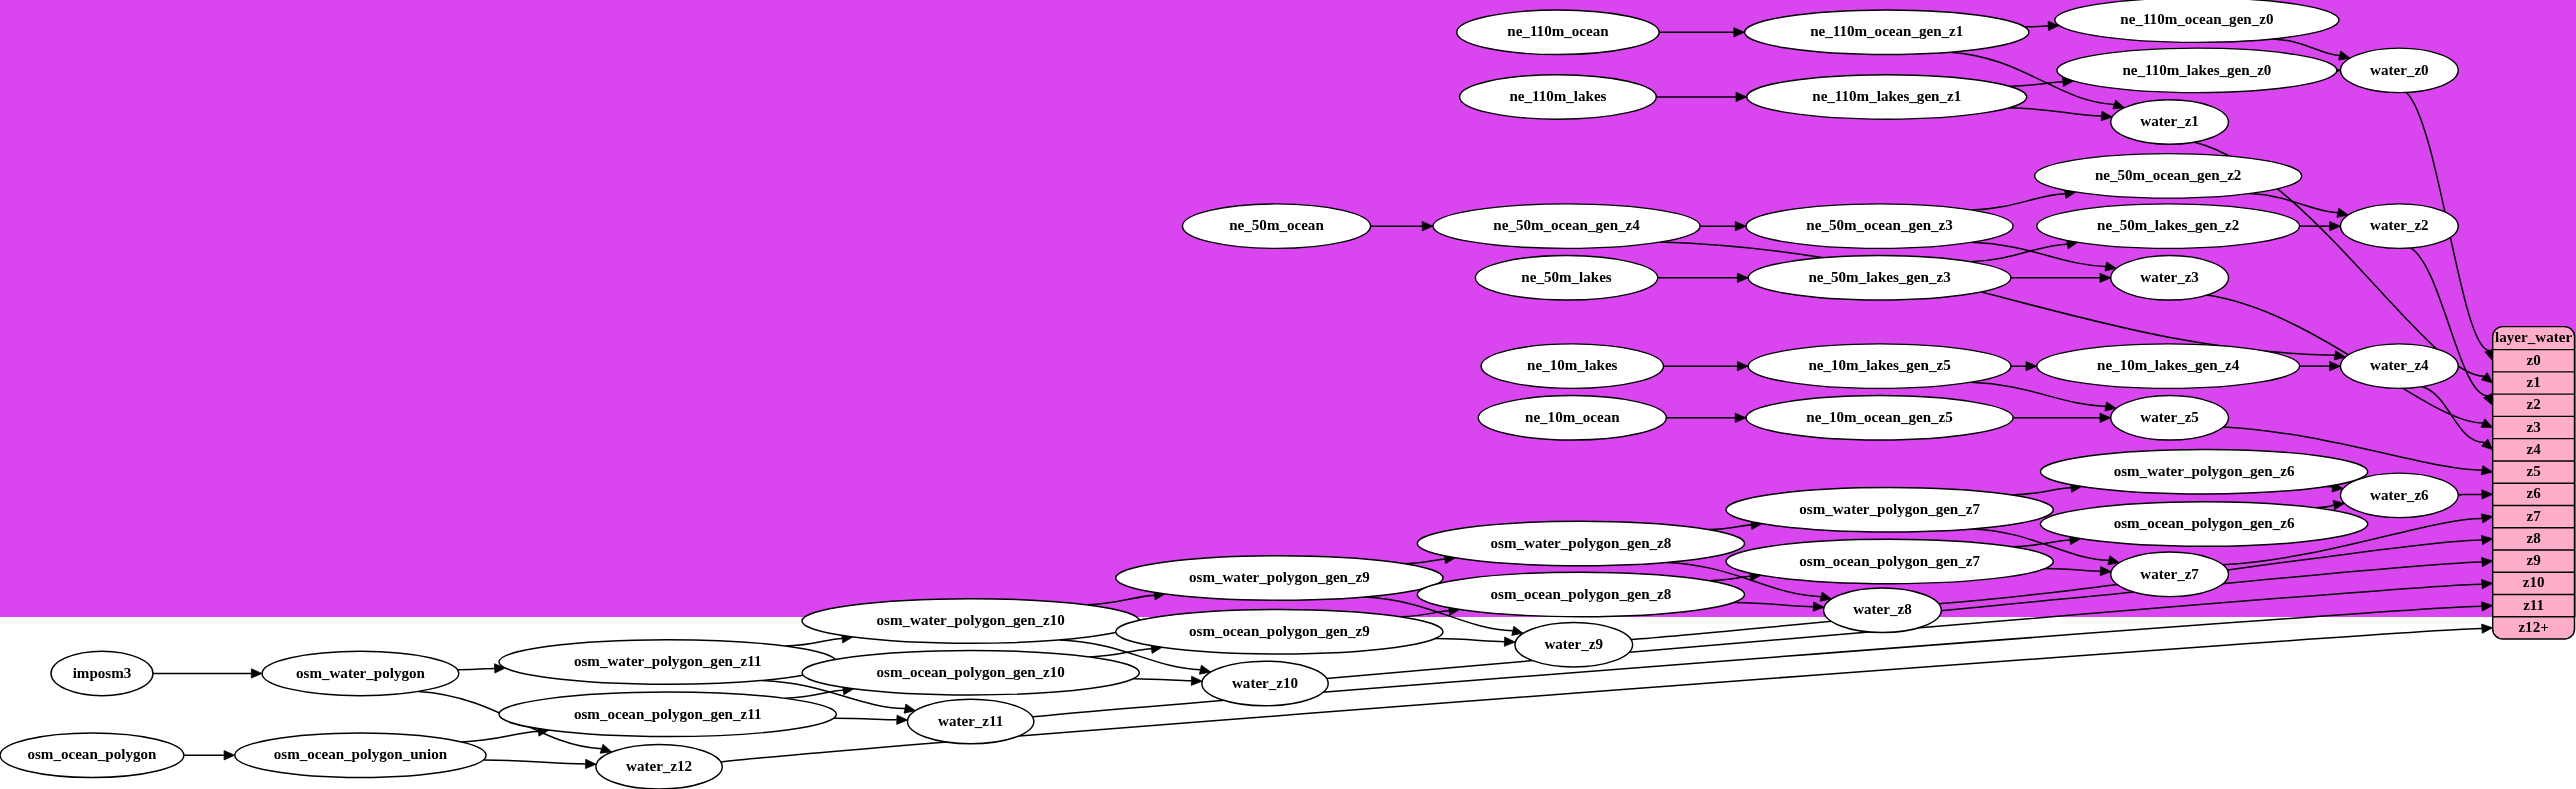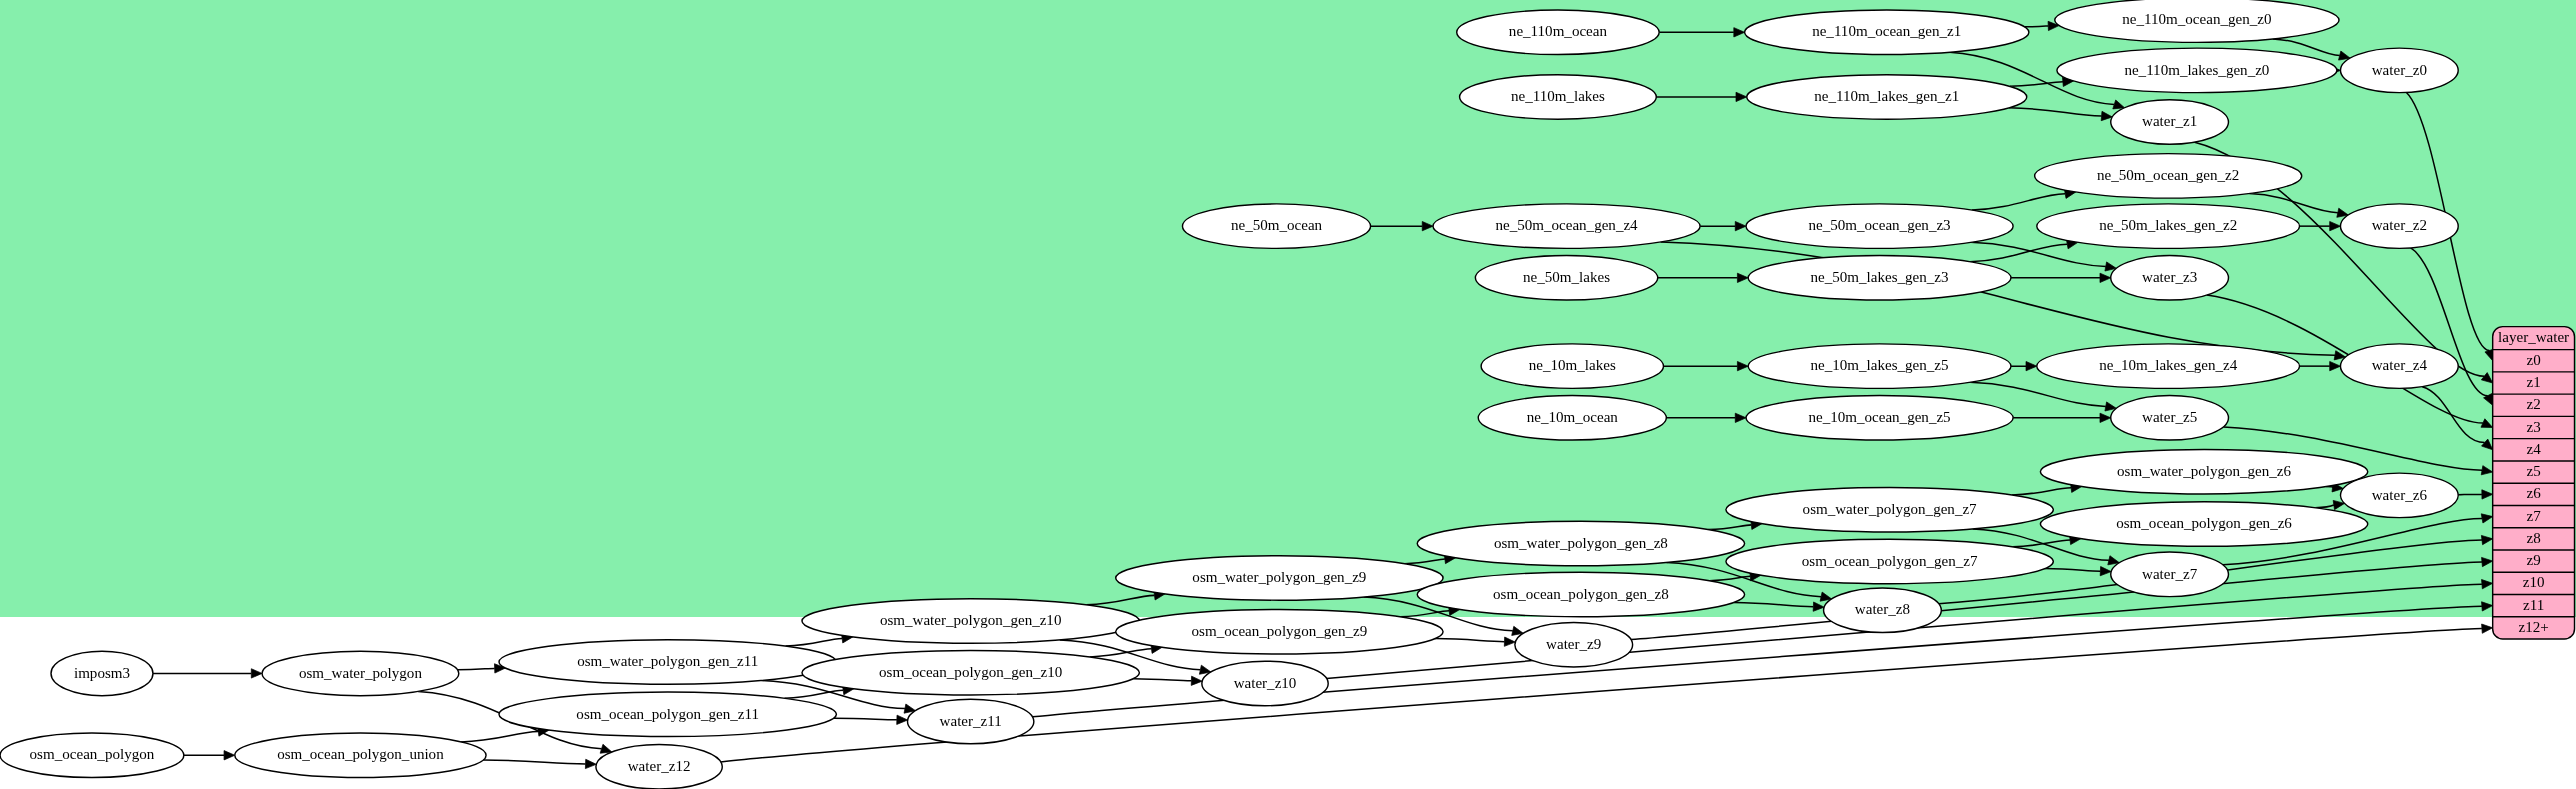--- a/index.html
+++ b/index.html
@@ -1,17 +1,17 @@
 <!DOCTYPE html>
 <html style="font-size:11.5px"><head>
 <meta charset="utf-8">
 <style>
   html,body{margin:0;padding:0;background:#ffffff;}
   body{width:2576px;height:789px;overflow:hidden;font-family:"Liberation Serif",serif;}
-  #graph-root{position:relative;width:2576px;height:617px;background:#86efac;}
+  #graph-root{position:relative;width:2576px;height:617px;background:#d946ef;font-weight:bold;}
   svg#graph-canvas{display:block;width:2576px;height:789px;}
   .node-ellipse{fill:#ffffff;stroke:#000000;stroke-width:2;}
   .node-label{font-family:"Liberation Serif",serif;font-size:21px;fill:#000000;text-anchor:middle;dominant-baseline:middle;}
   .edge-path{fill:none;stroke:#000000;stroke-width:2.1;}
   .edge-arrow{fill:#000000;stroke:#000000;stroke-width:1;}
   .table-box{stroke:#000000;stroke-width:2;}
   .table-sep{stroke:#000000;stroke-width:2;}
   .table-title{font-family:"Liberation Serif",serif;font-size:21px;fill:#000000;text-anchor:middle;dominant-baseline:middle;}
   .table-cell{font-family:"Liberation Serif",serif;font-size:21px;fill:#000000;text-anchor:middle;dominant-baseline:middle;}
 </style>

